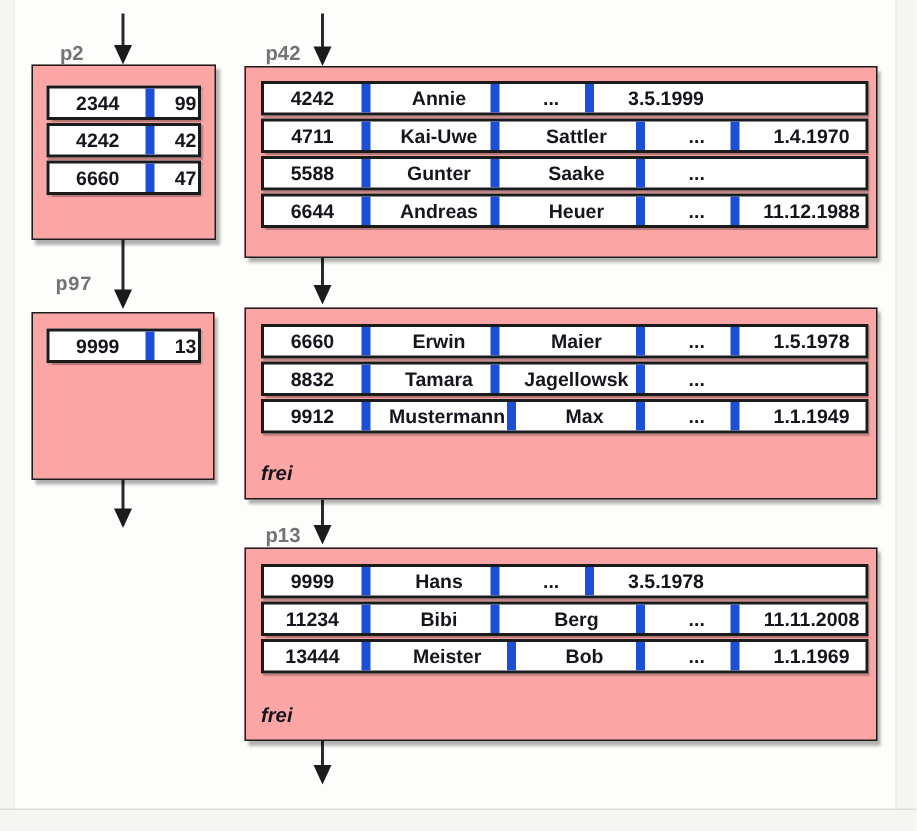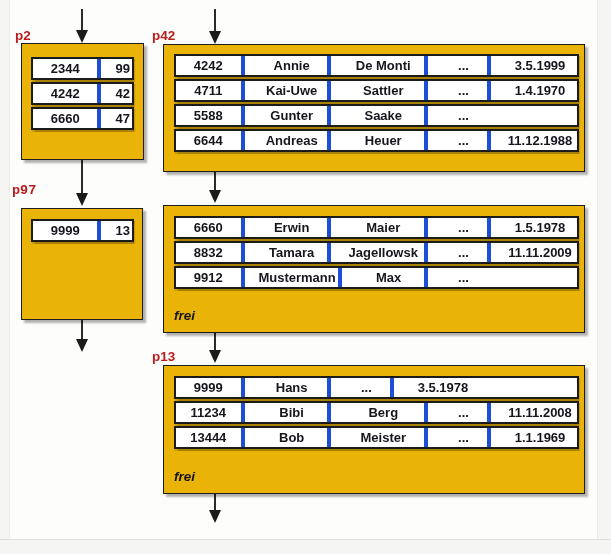--- a/index.html
+++ b/index.html
@@ -13,26 +13,26 @@
     background:#fdfdfc;
     overflow:hidden;
   }
   .strip{position:absolute;background:#f5f5f3;}
   .strip.left{left:0;top:0;width:9px;height:554px;border-right:1px solid #ececea;}
   .strip.right{left:597px;top:0;width:14px;height:554px;border-left:1px solid #ececea;}
   .strip.bottom{left:0;top:539px;width:611px;height:15px;border-top:1px solid #dededc;}
 
   .page-label{
     position:absolute;
-    font-size:13.5px;font-weight:bold;color:#b91c1c;
-    height:14px;line-height:14px;
+    font-size:13.5px;font-weight:bold;color:#737373;
+    height:14px;line-height:14px;margin-left:25px;
   }
   .page-box{
     position:absolute;
-    background:#eab308;
+    background:#fca5a5;
     border:1.5px solid #1d1d1d;
     box-shadow:2.5px 3px 2px rgba(0,0,0,0.30);
     box-sizing:border-box;
   }
   .tbl{position:absolute;}
   .tbl-data{width:405px;}
   .tbl-index{width:103px;}
   .row{
     display:flex;
     background:#ffffff;
@@ -42,21 +42,21 @@
     height:23px;
   }
   .row + .row{margin-top:2px;}
   .cell{
     display:flex;align-items:center;justify-content:center;
     font-size:13px;font-weight:bold;color:#15151e;
     box-sizing:border-box;
     height:19px;
     overflow:hidden;white-space:nowrap;
   }
-  .cell + .cell{border-left:4px solid #1d4ed8;height:100%;padding-left:12px;}
+  .cell + .cell{border-left:6px solid #1d4ed8;height:100%;padding-left:12px;}
   .tbl-index .c0{width:65%;}
   .tbl-index .c1{width:35%;}
   .tbl-data .c0{width:16.1%;}
   .tbl-data .c1{width:21.5%;}
   .tbl-data .c2{width:24.2%;}
   .tbl-data .c3{width:15.8%;}
   .tbl-data .c4{width:22.4%;text-align:right;}
 
   .frei{
     position:absolute;left:10px;bottom:9px;
@@ -125,21 +125,20 @@
         </div>
       </div>
   </div>
 
   <div class="page-label" style="left:152px;top:29px;">p42</div>
   <div class="page-box" style="left:163px;top:44px;width:422px;height:128px;">
     <div class="tbl tbl-data" style="left:10px;top:9px;">
         <div class="row">
           <div class="cell c0">4242</div>
           <div class="cell c1">Annie</div>
-          <div class="cell c2">De Monti</div>
           <div class="cell c3">...</div>
           <div class="cell c4">3.5.1999</div>
         </div>
         <div class="row">
           <div class="cell c0">4711</div>
           <div class="cell c1">Kai-Uwe</div>
           <div class="cell c2">Sattler</div>
           <div class="cell c3">...</div>
           <div class="cell c4">1.4.1970</div>
         </div>
@@ -177,27 +176,27 @@
           <div class="cell c1">Erwin</div>
           <div class="cell c2">Maier</div>
           <div class="cell c3">...</div>
           <div class="cell c4">1.5.1978</div>
         </div>
         <div class="row">
           <div class="cell c0">8832</div>
           <div class="cell c1">Tamara</div>
           <div class="cell c2">Jagellowsk</div>
           <div class="cell c3">...</div>
-          <div class="cell c4">11.11.2009</div>
         </div>
         <div class="row">
           <div class="cell c0">9912</div>
           <div class="cell c2">Mustermann</div>
           <div class="cell c1">Max</div>
           <div class="cell c3">...</div>
+          <div class="cell c4">1.1.1949</div>
         </div>
       </div>
     <div class="frei">frei</div>
   </div>
 
   <div class="page-label" style="left:152px;top:350px;">p13</div>
   <div class="page-box" style="left:163px;top:365px;width:422px;height:129px;">
     <div class="tbl tbl-data" style="left:10px;top:10px;">
         <div class="row">
           <div class="cell c0">9999</div>
@@ -207,22 +206,22 @@
         </div>
         <div class="row">
           <div class="cell c0">11234</div>
           <div class="cell c1">Bibi</div>
           <div class="cell c2">Berg</div>
           <div class="cell c3">...</div>
           <div class="cell c4">11.11.2008</div>
         </div>
         <div class="row">
           <div class="cell c0">13444</div>
+          <div class="cell c2">Meister</div>
           <div class="cell c1">Bob</div>
-          <div class="cell c2">Meister</div>
           <div class="cell c3">...</div>
           <div class="cell c4">1.1.1969</div>
         </div>
       </div>
     <div class="frei">frei</div>
   </div>
 
 </div>
 
 </body></html>

